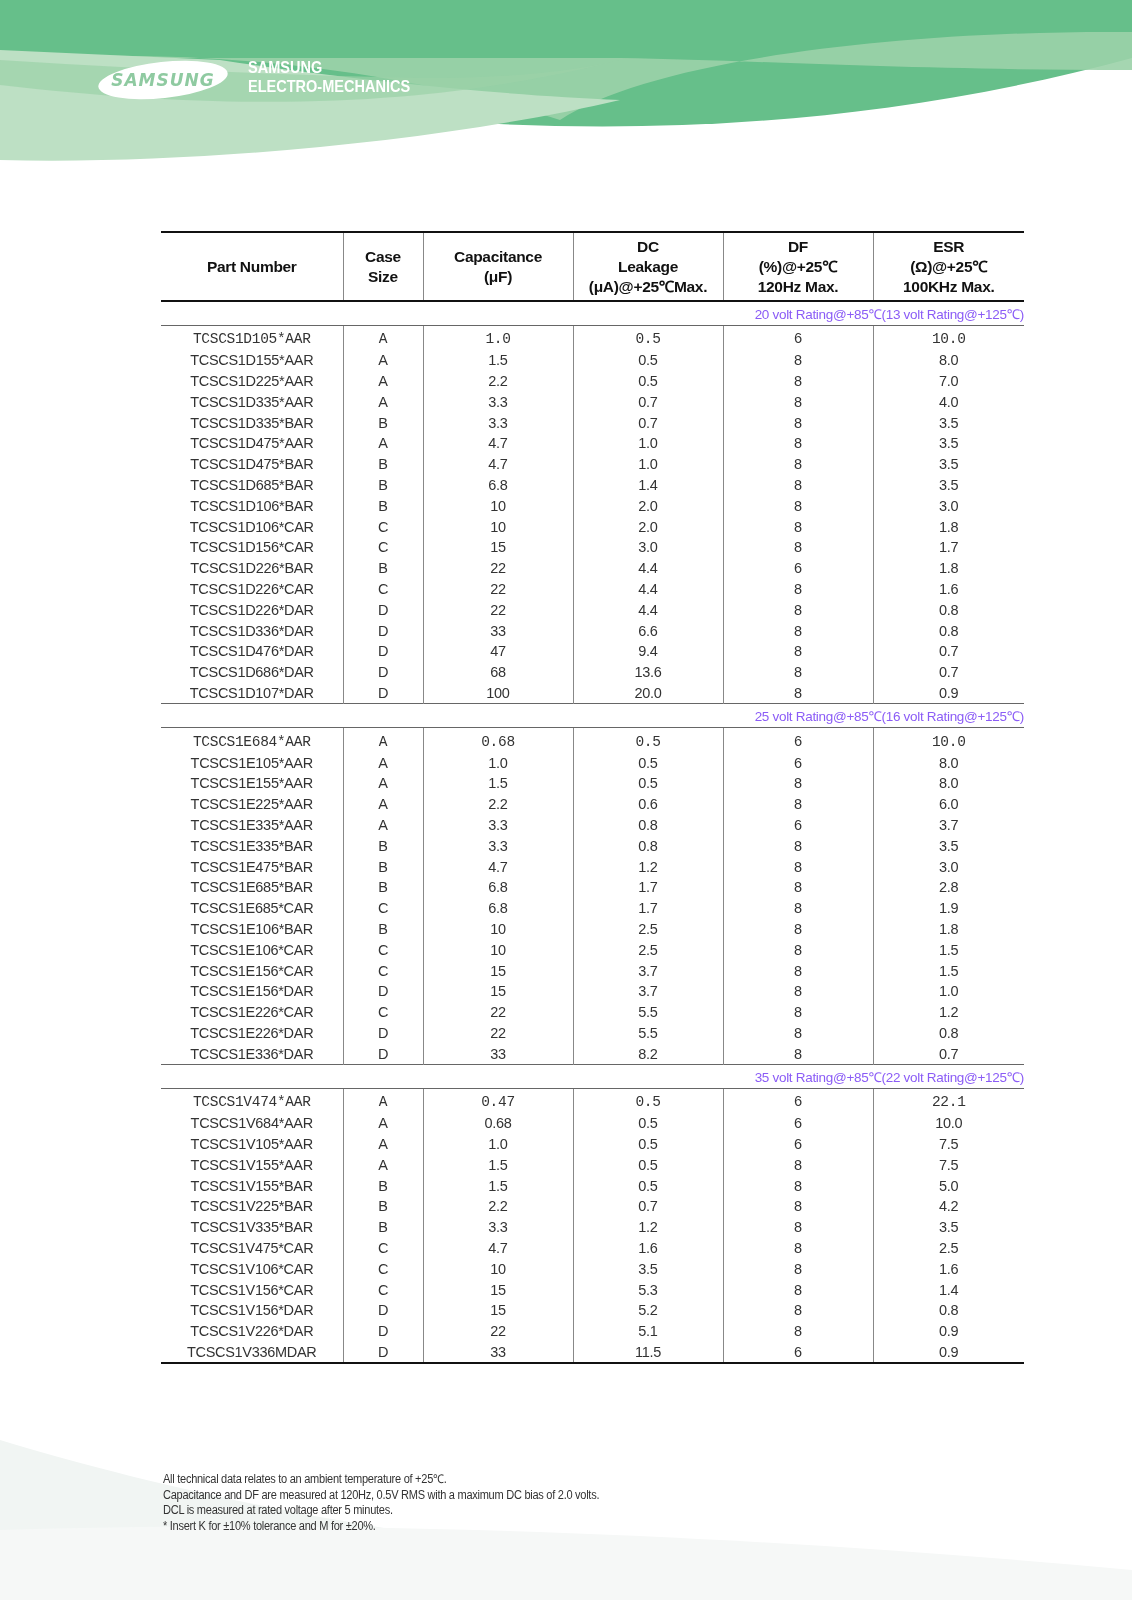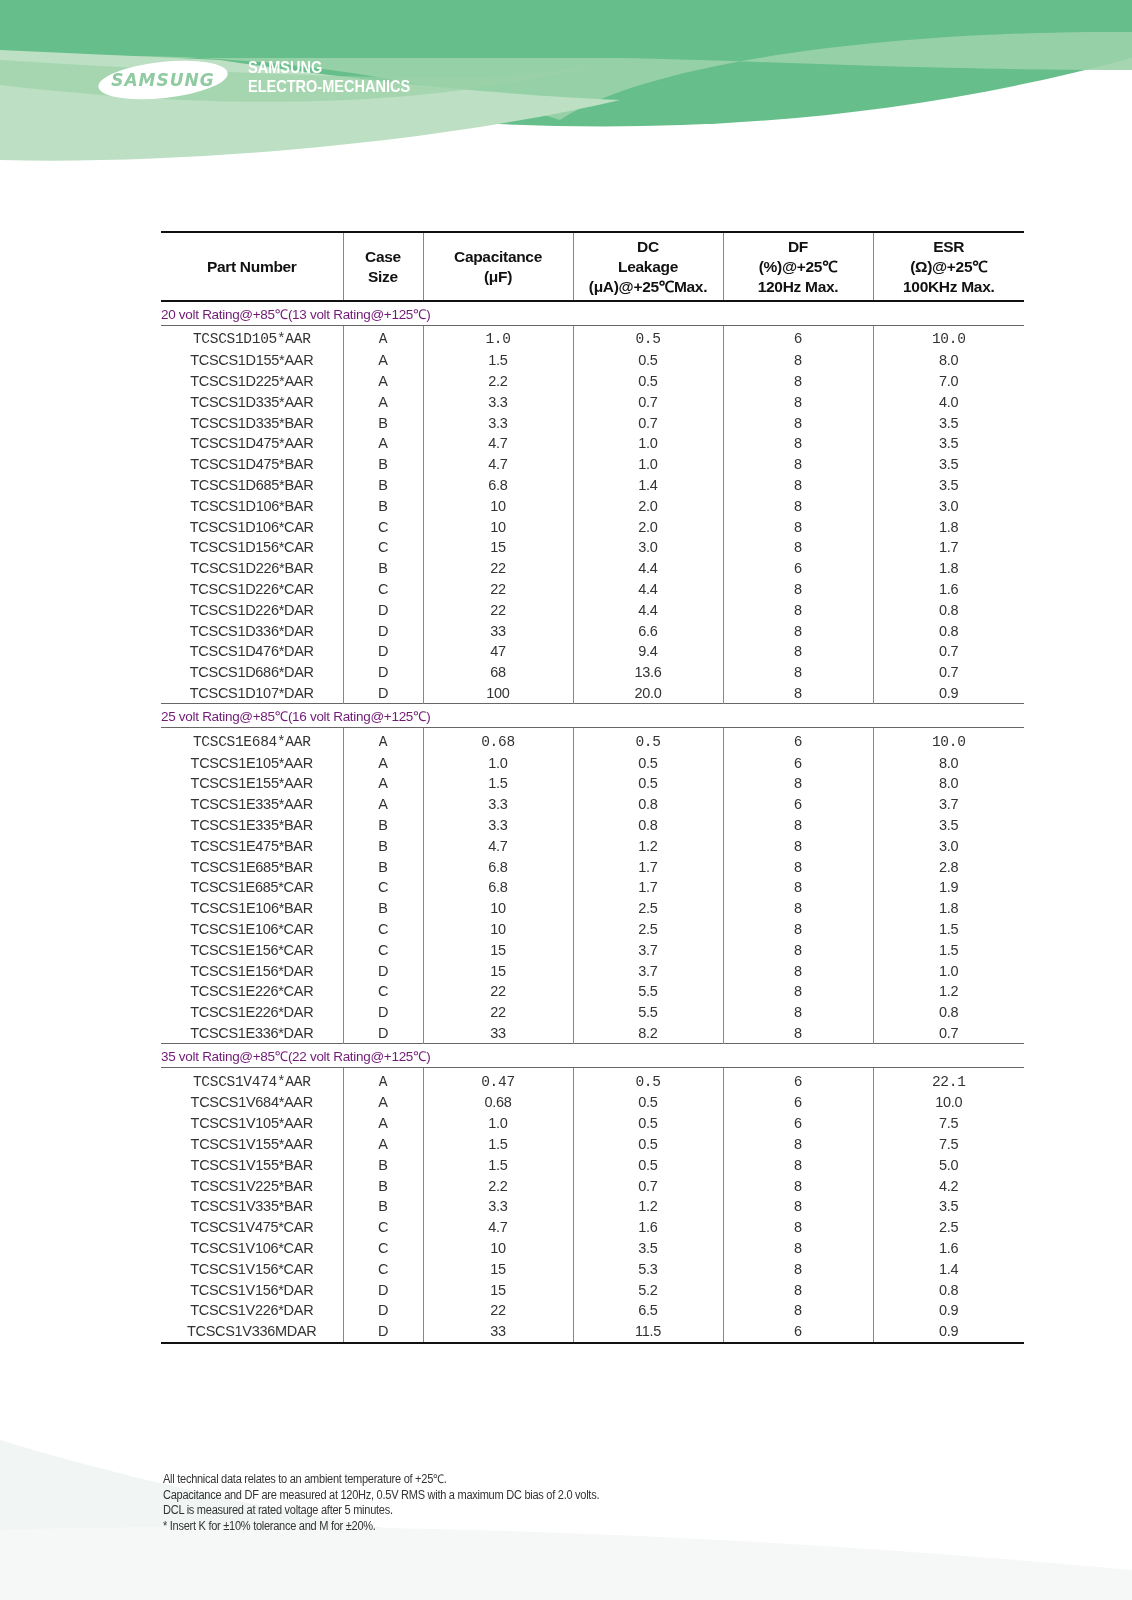--- a/index.html
+++ b/index.html
@@ -14,22 +14,22 @@
        line-height:19px; font-family:"Liberation Sans", sans-serif; transform:scaleX(0.88); transform-origin:left top; }
   .footer-wave { position:absolute; left:0; top:1420px; width:1132px; height:180px; }
   .table-wrap { position:absolute; left:161px; top:231px; width:863px; }
   table { border-collapse:collapse; width:863px; table-layout:fixed; }
   col.c1 { width:182px; } col.c2 { width:80px; } col.c3 { width:150px; }
   col.c4 { width:150px; } col.c5 { width:150px; } col.c6 { width:151px; }
   thead tr { border-top:2px solid #111; border-bottom:2px solid #111; }
   th { font-weight:bold; font-size:15.5px; line-height:20px; height:67px; padding:0; text-align:center;
        border-left:1px solid #888; font-family:"Liberation Sans", sans-serif; letter-spacing:-0.3px; color:#111; }
   th:first-child { border-left:none; }
-  .sec-row td { text-align:left; font-size:13.5px; height:23px; padding:0; border-bottom:1px solid #666;
-       border-left:none; letter-spacing:-0.3px; color:#701a75; }
+  .sec-row td { text-align:right; font-size:13.5px; height:23px; padding:0; border-bottom:1px solid #666;
+       border-left:none; letter-spacing:-0.3px; color:#8b5cf6; }
   .sec-row.mid td { border-top:1px solid #666; }
   td { text-align:center; font-size:14.5px; height:20.8px; padding:0; border-left:1px solid #888;
        color:#333; letter-spacing:-0.3px; }
   td:first-child { border-left:none; }
   .first-data td { padding-top:3px;font-family:Liberation Mono, monospace; }
   tbody.last tr:last-child td { border-bottom:2px solid #111; }
   .notes { position:absolute; left:163px; top:1472px; font-size:12px; line-height:15.5px; color:#333;
        letter-spacing:-0.3px; transform:scaleX(0.92); transform-origin:left top; }
 </style>
 </head>
@@ -267,20 +267,28 @@
         </tr>
         <tr>
           <td>TCSCS1E155*AAR</td>
           <td>A</td>
           <td>1.5</td>
           <td>0.5</td>
           <td>8</td>
           <td>8.0</td>
         </tr>
         <tr>
+          <td>TCSCS1E225*AAR</td>
+          <td>A</td>
+          <td>2.2</td>
+          <td>0.6</td>
+          <td>8</td>
+          <td>6.0</td>
+        </tr>
+        <tr>
           <td>TCSCS1E335*AAR</td>
           <td>A</td>
           <td>3.3</td>
           <td>0.8</td>
           <td>6</td>
           <td>3.7</td>
         </tr>
         <tr>
           <td>TCSCS1E335*BAR</td>
           <td>B</td>
@@ -459,21 +467,21 @@
           <td>D</td>
           <td>15</td>
           <td>5.2</td>
           <td>8</td>
           <td>0.8</td>
         </tr>
         <tr>
           <td>TCSCS1V226*DAR</td>
           <td>D</td>
           <td>22</td>
-          <td>6.5</td>
+          <td>5.1</td>
           <td>8</td>
           <td>0.9</td>
         </tr>
         <tr>
           <td>TCSCS1V336MDAR</td>
           <td>D</td>
           <td>33</td>
           <td>11.5</td>
           <td>6</td>
           <td>0.9</td>

